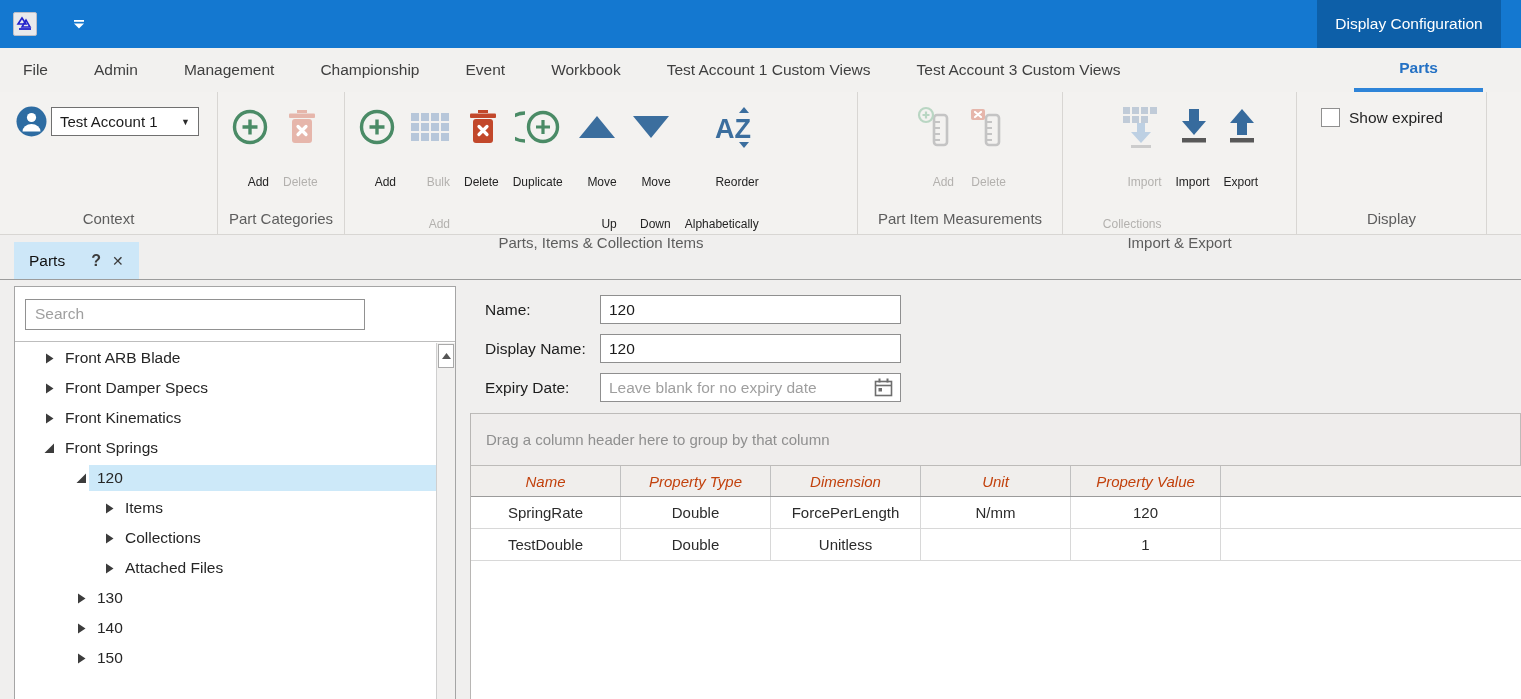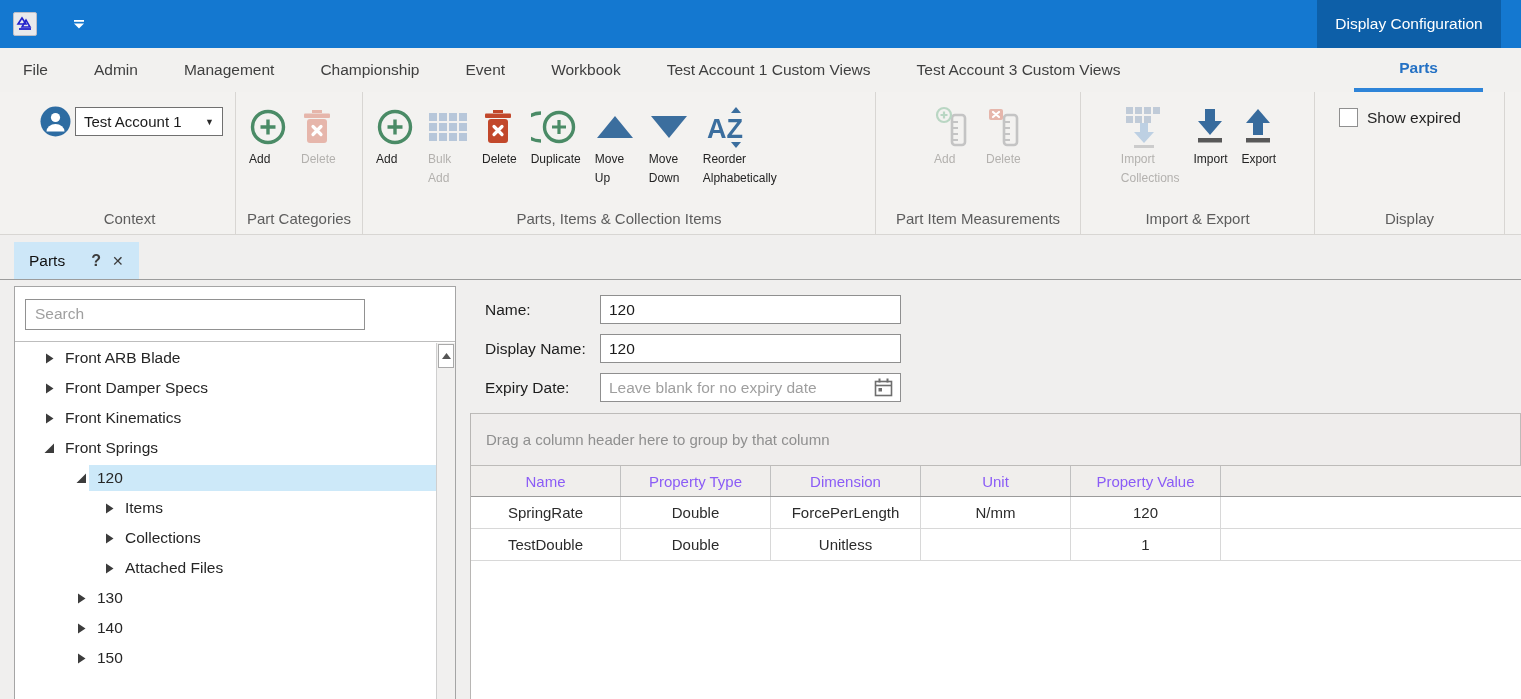--- a/index.html
+++ b/index.html
@@ -18,25 +18,25 @@
   .rtabs { height:44px; background:#f2f1ef; display:flex; align-items:stretch; padding-left:0; }
   .rtab { display:flex; align-items:center; padding:0 23px; font-size:15.5px; color:#3f3f3f; cursor:default; }
   .rtab.active { margin-left:auto; margin-right:38px; padding:0 45px; color:#2471c4; font-weight:bold;
     border-bottom:4px solid #2e84d8; }
 
   
   .ribbon { height:143px; background:#f3f2f0; border-bottom:1px solid #d8d6d3; display:flex; }
   .rgroup { display:flex; flex-direction:column; border-right:1px solid #d8d6d3; }
   .rg-content { flex:1; display:flex; align-items:flex-start; padding:12px 4px 0 6px; }
   .rg-label { text-align:center; color:#5d5d5d; font-size:15px; padding-bottom:7px; white-space:nowrap; }
-  .g-context { width:236px;padding-left:24px; } .g-partcat { width:127px; } .g-partsitems { width:513px; }
+  .g-context { width:218px; } .g-partcat { width:127px; } .g-partsitems { width:513px; }
   .g-meas { width:205px; } .g-ie { width:234px; } .g-display { width:190px; }
   .rgroup:last-child { border-right:1px solid #d8d6d3; }
 
-  .rbtn { display:flex; flex-direction:column; align-items:flex-start; padding:0 7px; cursor:default; }
+  .rbtn { display:flex; flex-direction:column; align-items:flex-end; padding:0 7px; cursor:default;gap:23px; }
   .rbtn .ric { height:46px; display:flex; align-items:center; justify-content:center; }
   .rbtn .rlbl { font-size:12px; line-height:19px; color:#242424; text-align:center; white-space:nowrap; }
   .rbtn.disabled .rlbl { color:#b3b1ae; }
 
   .person-wrap { margin:2px 4px 0 10px; }
   .combo { margin-top:3px; width:148px; height:29px; background:#ffffff; border:1px solid #707070;
     display:flex; align-items:center; padding:0 8px; font-size:15px; color:#1a1a1a; }
   .combo .carrow { margin-left:auto; font-size:9px; color:#2b2b2b; }
 
   .cb-row { display:flex; align-items:center; margin:4px 0 0 18px; }
@@ -77,21 +77,21 @@
   .finput::placeholder { color:#9f9f9f; }
   .cal-ic { position:absolute; left:874px; top:97px; width:20px; height:20px; }
 
   
   .grid { position:absolute; left:470px; top:132px; right:0; bottom:0; display:flex; flex-direction:column;
     background:#ffffff; border-left:1px solid #b8b6b4; }
   .group-strip { height:53px; background:#efedec; border:1px solid #bdbbb9; border-left:none;
     display:flex; align-items:center; padding-left:15px; font-size:15px; color:#8f8f8f; }
   .g-header { height:31px; display:flex; background:#f0eeec; border-bottom:1px solid #9b9b9b; }
   .gh { width:150px; border-right:1px solid #c0c0c0; display:flex; align-items:center; justify-content:center;
-    font-size:15px; color:#8b5cf6; }
+    font-size:15px; color:#c2410c;font-style:italic; }
   .g-row { height:32px; display:flex; background:#ffffff; border-bottom:1px solid #d8d8d8; }
   .gc { width:150px; border-right:1px solid #d8d8d8; display:flex; align-items:center; justify-content:center;
     font-size:15px; color:#2b2b2b; }
   .fill { flex:1; border-right:none; }
   .g-rest { flex:1; background:#ffffff; }
 </style>
 </head>
 <body>
 
 <div class="titlebar">

